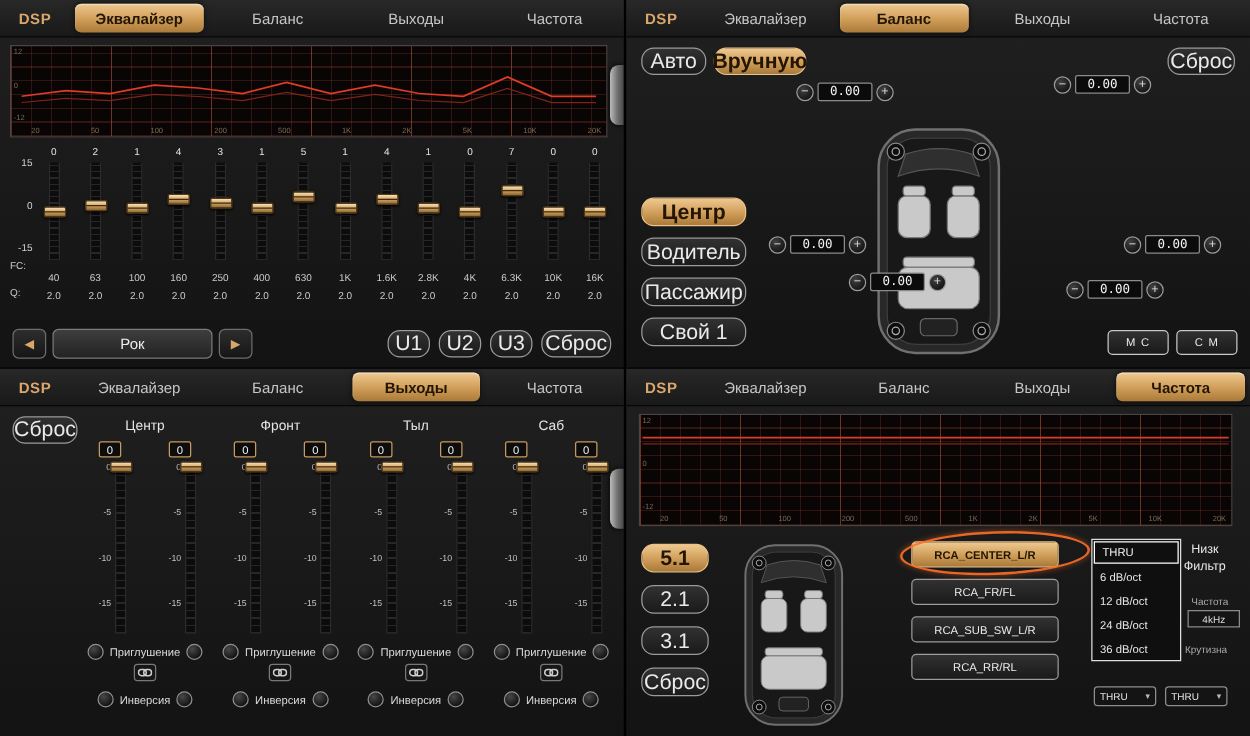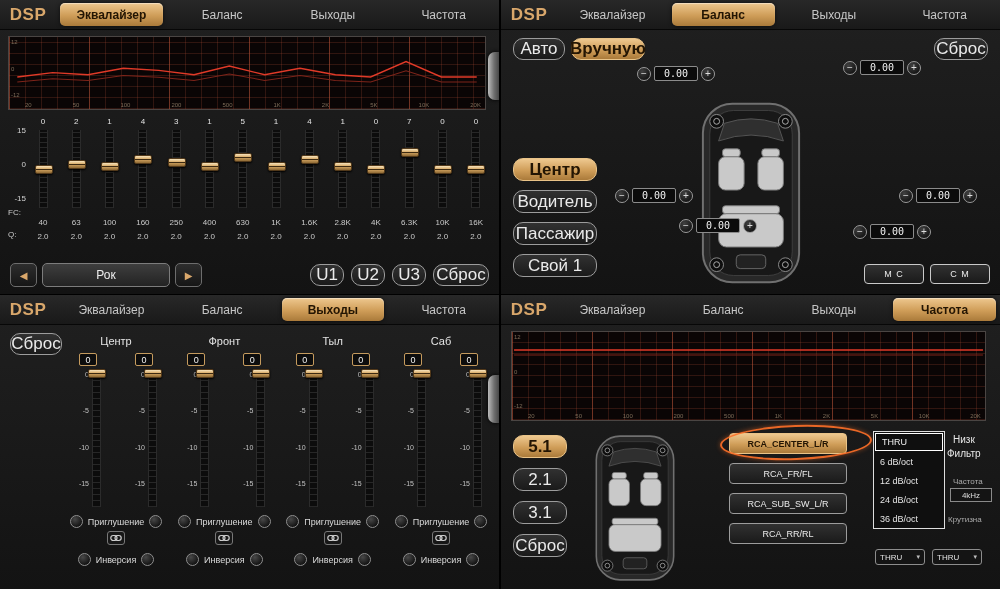--- a/index.html
+++ b/index.html
@@ -4,21 +4,21 @@
 <style>
   *{box-sizing:border-box;margin:0;padding:0}
   html,body{background:#000}
   body{width:1000px;height:589px;font-family:"Liberation Sans",sans-serif;position:relative;overflow:hidden}
   .stage{position:relative;width:1000px;height:589px;background:#000}
   .panel{position:absolute;width:499px;height:294px;background:linear-gradient(180deg,#202020,#131313);overflow:hidden}
   #p-eq{left:0;top:0}#p-bal{left:501px;top:0}#p-out{left:0;top:295px}#p-frq{left:501px;top:295px}
 
   
   .hdr{position:absolute;top:0;left:0;right:0;height:30px;display:flex;align-items:center;background:linear-gradient(180deg,#282828,#191919);border-bottom:1px solid #070707}
-  .logo{width:56px;text-align:center;font-size:17px;font-weight:bold;color:#d9a76b;letter-spacing:.5px}
+  .logo{width:56px;text-align:center;font-size:12px;font-weight:bold;color:#d9a76b;letter-spacing:.5px}
   .tabs{flex:1;display:flex;height:100%}
   .tab{flex:1;display:flex;align-items:center;justify-content:center;font-size:12px;color:#c6c6c6;margin:3px 4px;border-radius:5px;cursor:pointer;white-space:nowrap}
   .tab.active{background:linear-gradient(180deg,#eec88f,#cf9d58 55%,#aa7a3a);color:#231503;font-weight:bold;box-shadow:inset 0 1px 1px rgba(255,255,255,.45),0 0 4px rgba(0,0,0,.6)}
 
   
   .btn{display:flex;align-items:center;justify-content:center;background:linear-gradient(180deg,#313131,#1a1a1a);border:1px solid #9c9c9c;border-radius:10px;color:#eaeaea;font-size:17px;cursor:pointer;white-space:nowrap}
   .gold{background:linear-gradient(180deg,#eec88f,#cf9d58 55%,#aa7a3a);color:#231503;border-color:#e9c388;font-weight:bold}
 
   
   .graph{position:absolute;background:#0a0505;border:1px solid #4a4543;
@@ -62,21 +62,21 @@
   .pos{width:84px;height:23px}
   .bal-car{position:absolute;left:196px;top:98px;width:108px;height:190px}
   #bal-fields{position:absolute;left:0;top:0;right:0;bottom:0;pointer-events:none}
   .bfield{position:absolute;display:flex;align-items:center;gap:3px;pointer-events:auto}
   .stepper{width:14px;height:14px;border-radius:50%;border:1px solid #9b9b9b;background:radial-gradient(circle at 35% 30%,#414141,#151515 75%);color:#ddd;font-size:10px;display:flex;align-items:center;justify-content:center;cursor:pointer}
   .valbox{width:44px;height:15px;background:#0b0b0b;border:1px solid #8b8b8b;border-radius:2px;color:#f1f1f1;font-size:10px;display:flex;align-items:center;justify-content:center;font-family:"DejaVu Sans Mono",monospace}
   .f-front-left{left:136px;top:66px}.f-front-right{left:342px;top:60px}
   .f-mid-left{left:114px;top:188px}.f-mid-right{left:398px;top:188px}
   .f-rear-left{left:178px;top:218px}.f-rear-right{left:352px;top:224px}
   .mcm{position:absolute;right:10px;bottom:10px;display:flex;gap:6px}
-  .mcm .btn{width:60px;height:20px;border-radius:4px;font-size:9px;letter-spacing:1px;border-color:#c9c9c9}
+  .mcm .btn{width:49px;height:20px;border-radius:4px;font-size:9px;letter-spacing:1px;border-color:#c9c9c9}
 
   
   .o-reset{position:absolute;left:10px;top:38px;width:52px;height:22px}
   #out-groups{position:absolute;left:64px;right:6px;top:34px;bottom:4px;display:flex;justify-content:space-between}
   .ogroup{width:104px;display:flex;flex-direction:column;align-items:center}
   .glabel{height:14px;font-size:11px;color:#e4e4e4;margin-top:6px}
   .gsliders{display:flex;gap:30px;margin-top:4px}
   .ounit{display:flex;flex-direction:column;align-items:center}
   .oval{width:18px;height:13px;border:1px solid #c59b5e;background:#0d0d0d;border-radius:2px;color:#f2f2f2;font-size:9px;display:flex;align-items:center;justify-content:center}
   .orow{display:flex;margin-top:3px}

